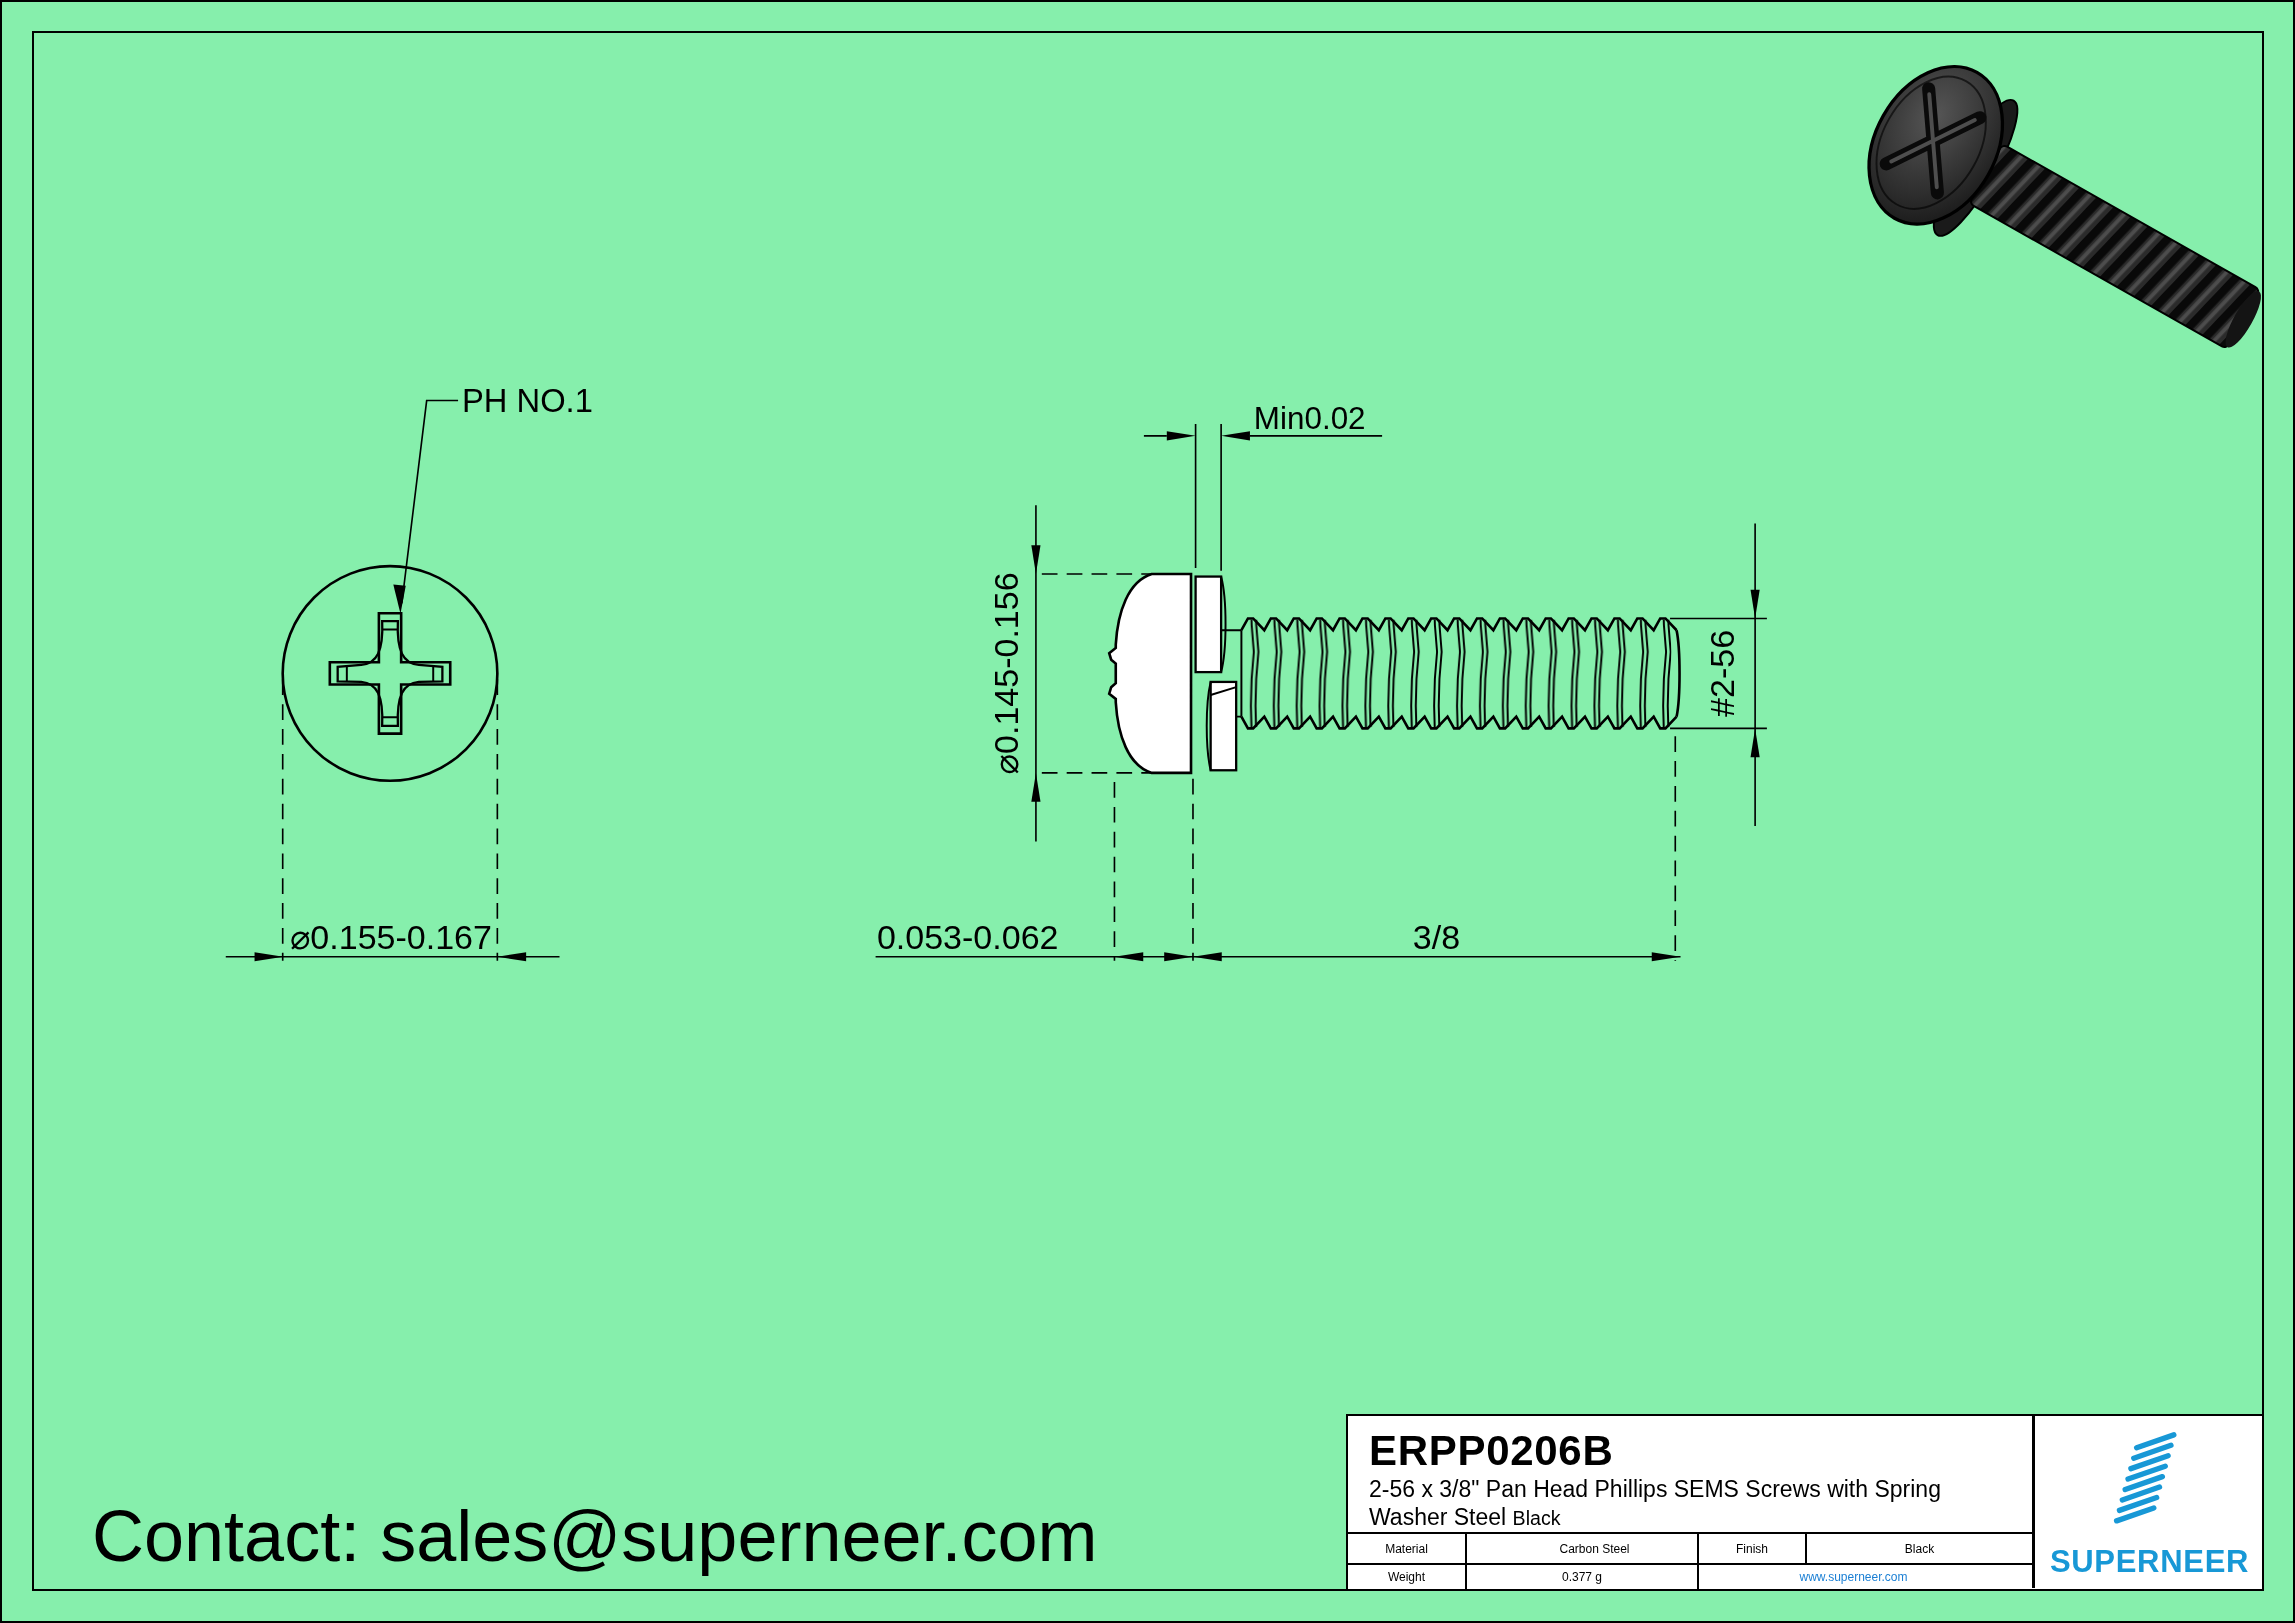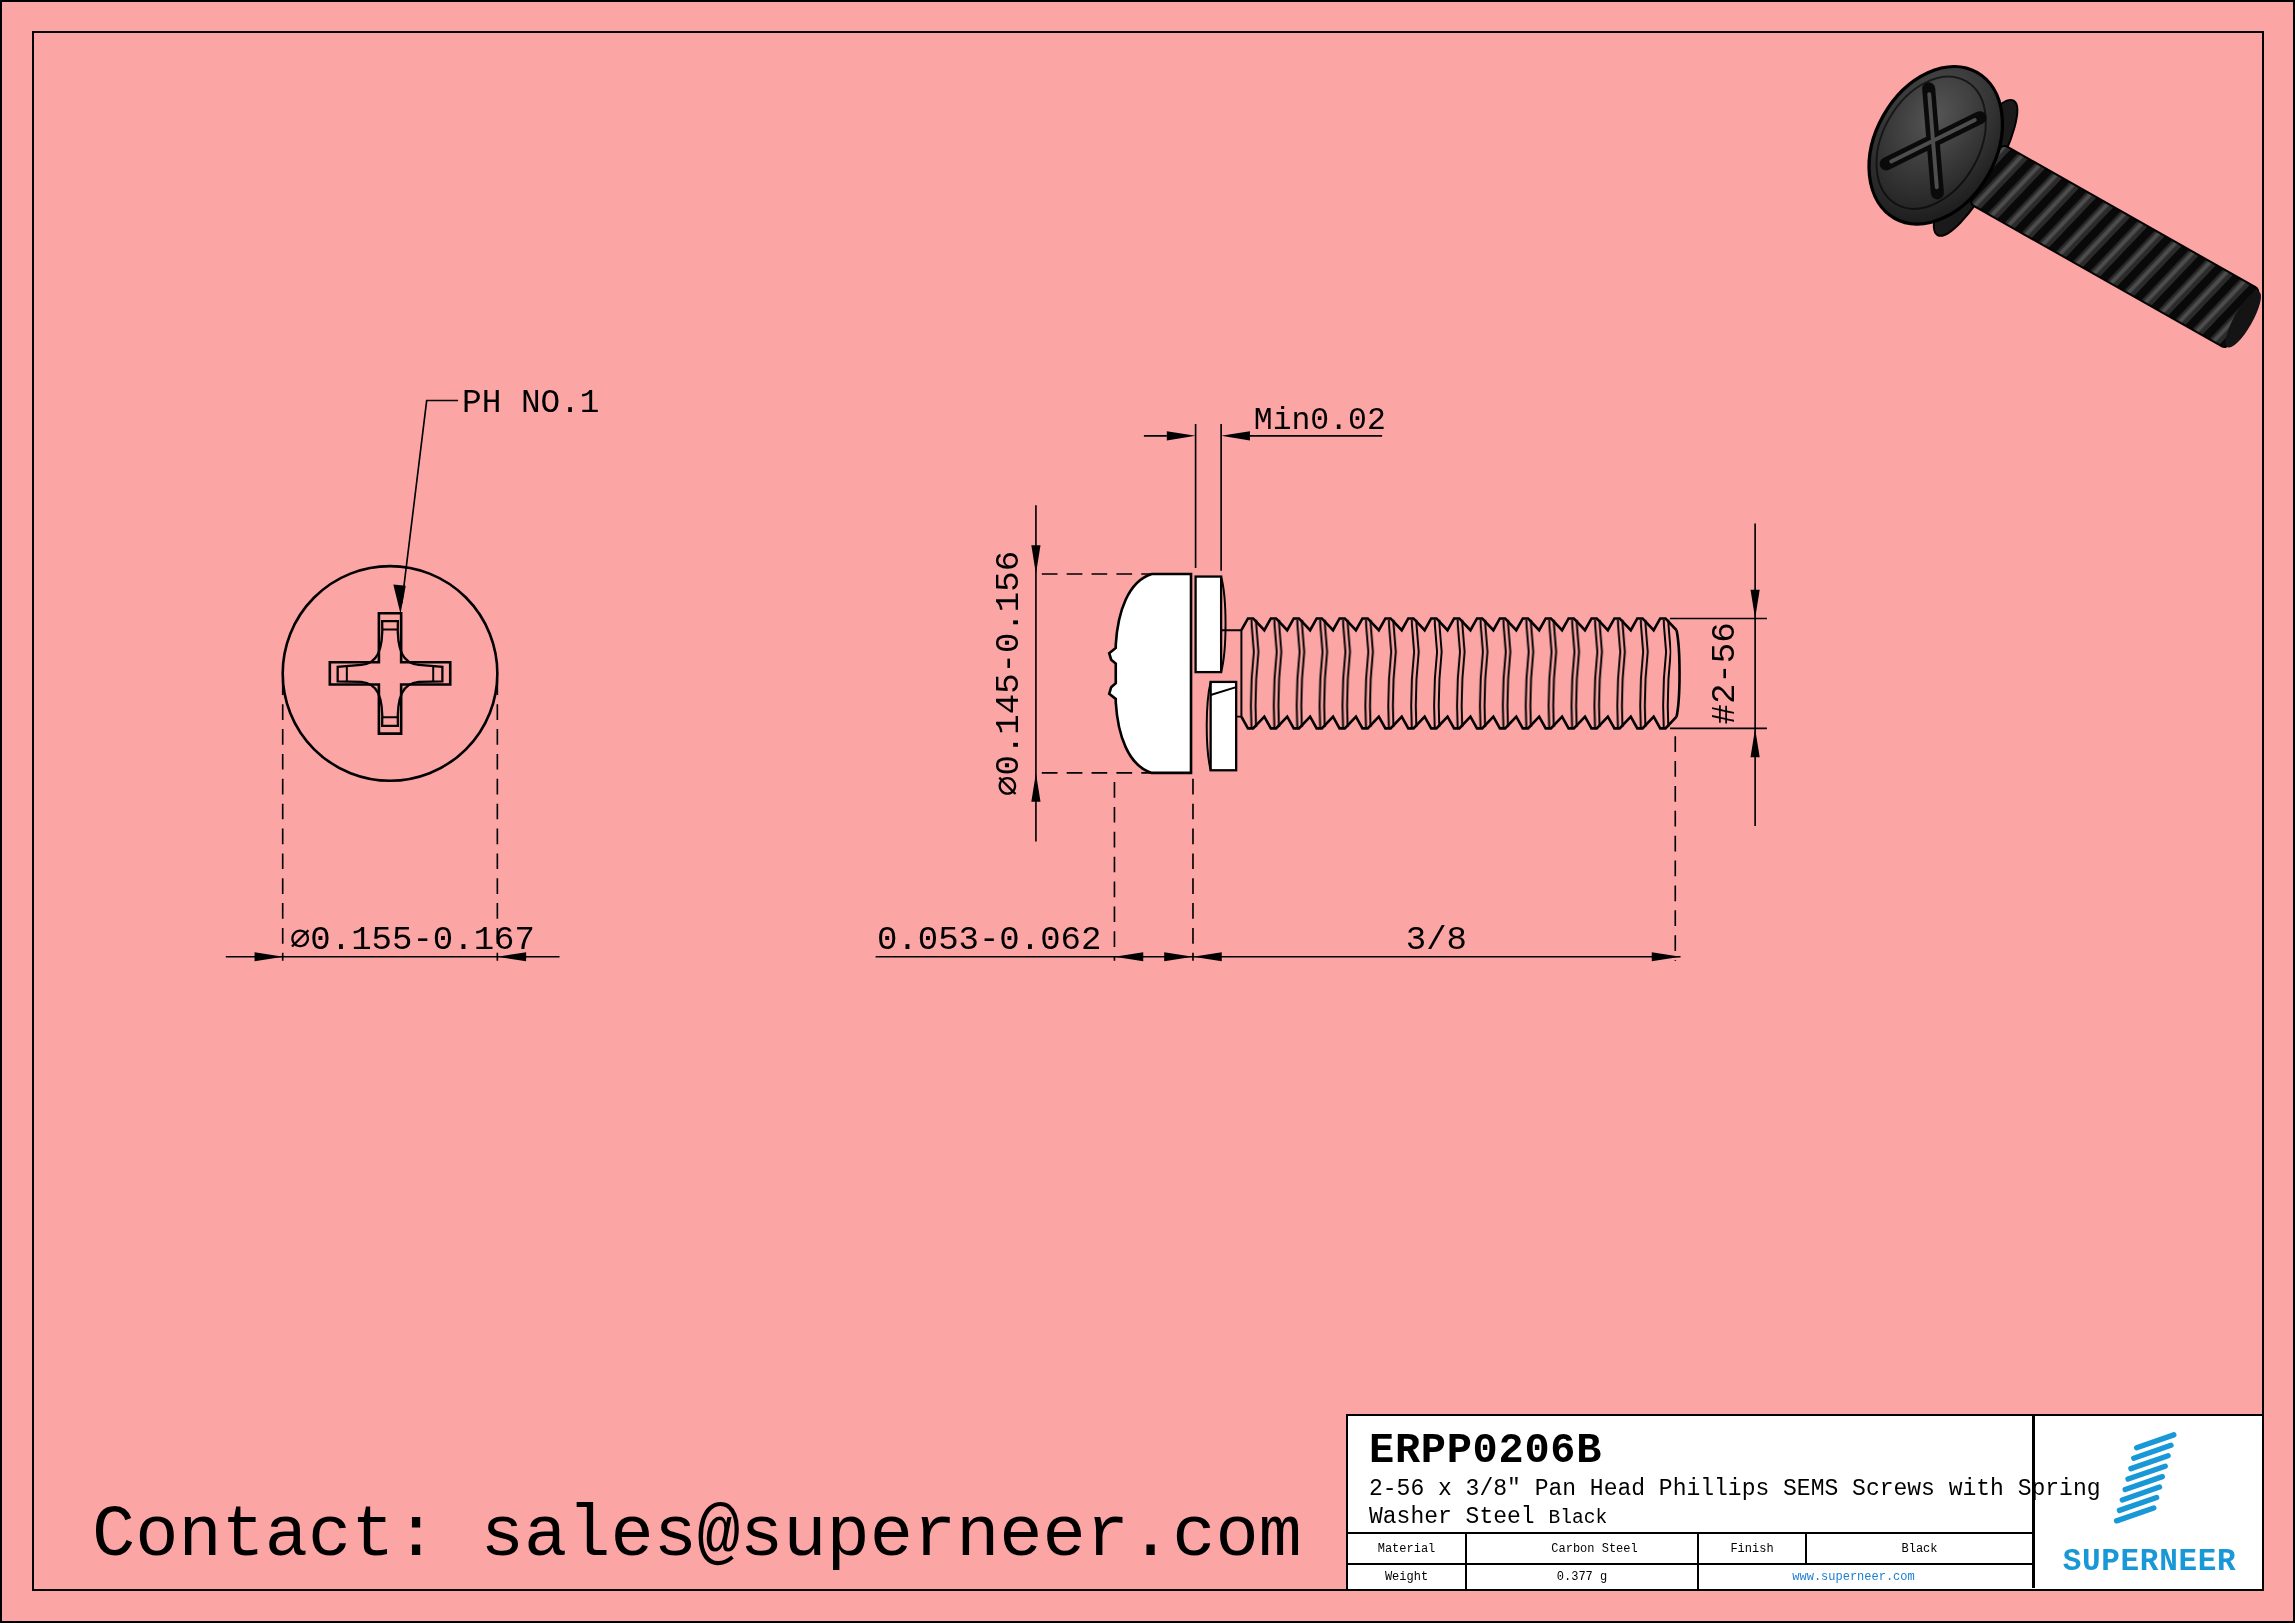--- a/index.html
+++ b/index.html
@@ -1,17 +1,17 @@
 <!DOCTYPE html>
 <html style="font-size:10.5px"><head>
 <meta charset="utf-8">
 <style>
   html,body{margin:0;padding:0;background:#fff;}
-  .canvas{position:relative;width:2295px;height:1623px;background:#fca5a5;overflow:hidden;
-          font-family:Liberation Mono, monospace;color:#000;}
+  .canvas{position:relative;width:2295px;height:1623px;background:#86efac;overflow:hidden;
+          font-family:Liberation Sans, sans-serif;color:#000;}
   .outer-border{position:absolute;inset:0;border:2px solid #000;}
   .frame{position:absolute;left:32px;top:31px;width:2232px;height:1560px;border:2.6px solid #000;box-sizing:border-box;}
   svg.draw{position:absolute;left:0;top:0;}
   
   .tb{position:absolute;left:1346px;top:1414px;width:918px;height:177px;border:2.6px solid #000;box-sizing:border-box;background:#fff;}
   .tb .vdiv{position:absolute;left:684px;top:0;width:2.6px;height:172px;background:#000;}
   .tb .part{position:absolute;left:21px;top:10.5px;font-size:42px;font-weight:bold;letter-spacing:0.7px;text-align:right;}
   .tb .desc1{position:absolute;left:21px;top:60px;font-size:23px;}
   .tb .desc2{position:absolute;left:21px;top:88px;font-size:23px;}
   .tb .desc2 .suffix{font-size:19.6px;}

